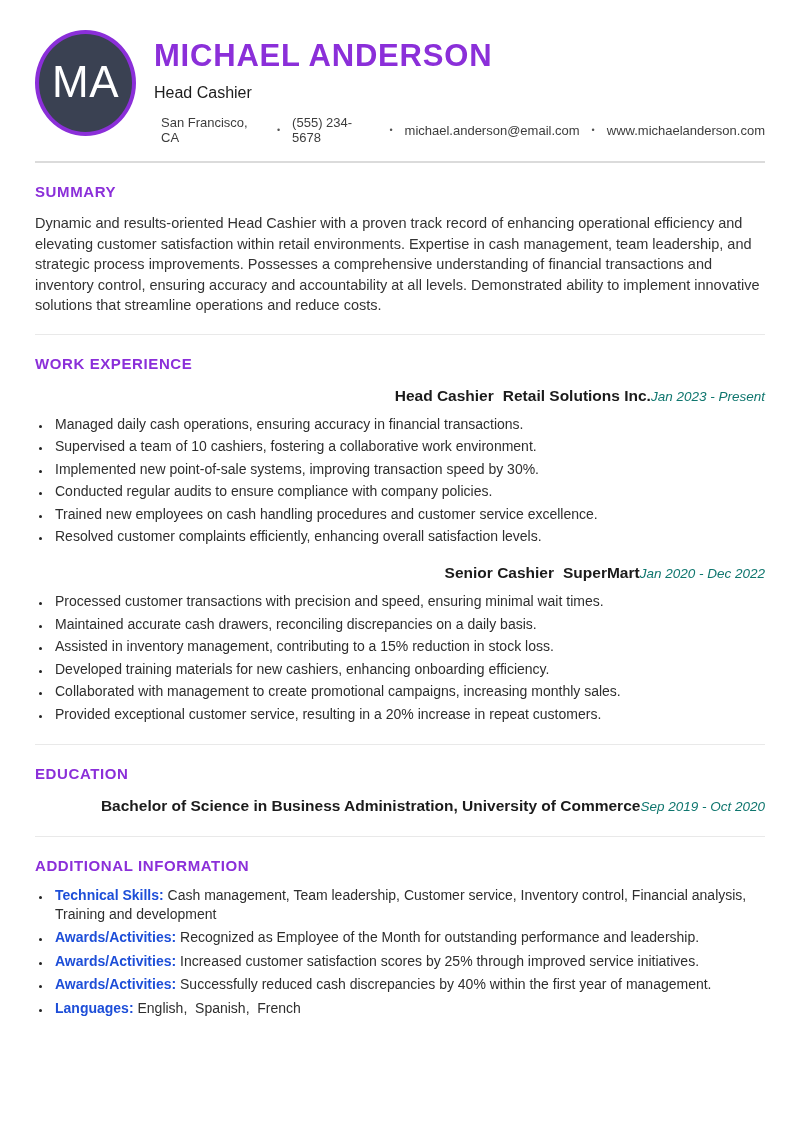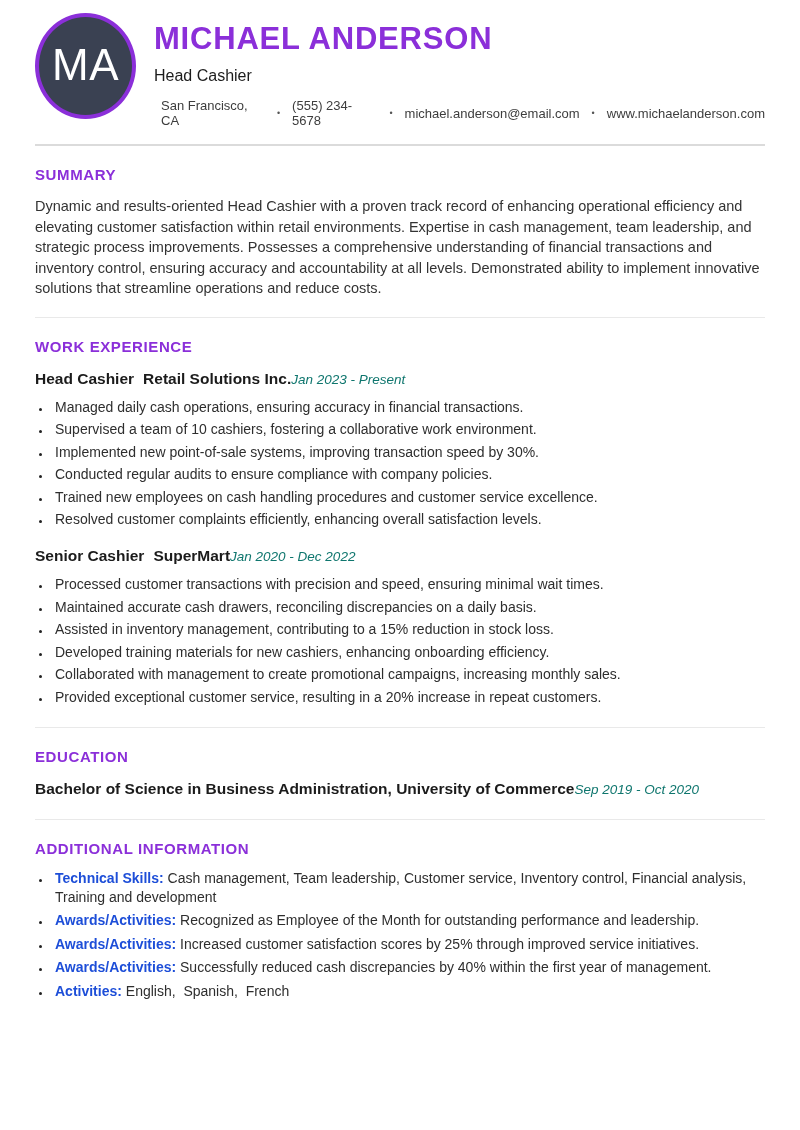--- a/index.html
+++ b/index.html
@@ -4,21 +4,21 @@
 <style>
   * { box-sizing: border-box; }
   html, body { margin: 0; padding: 0; }
   body {
     width: 800px; height: 1130px;
     background: #ffffff;
     font-family: "Liberation Sans", sans-serif;
     color: #333333;
     overflow: hidden;
   }
-  .page { padding: 13px 35px 0 35px; }
+  .page { padding: 30px 35px 0 35px; }
 
   
   .header-row { display: flex; align-items: flex-start; gap: 18px; }
   .avatar {
     flex: 0 0 auto;
     width: 101px; height: 106px;
     border-radius: 50%;
     background: #3A4152;
     border: 4px solid #8B2FD9;
     display: flex; align-items: center; justify-content: center;
@@ -50,21 +50,21 @@
     margin: 20px 0 0 0;
     color: #8B2FD9;
     font-size: 15px; font-weight: 700; letter-spacing: 0.6px;
   }
   .summary-text {
     margin: 13px 0 12px 0;
     font-size: 14.5px; line-height: 20.5px; color: #333;
   }
 
   .entry { margin-top: 15px; }
-  .entry-header { display: flex; justify-content: flex-start; align-items: baseline; }
+  .entry-header { display: flex; justify-content: flex-end; align-items: baseline; }
   .entry-title { font-size: 15.5px; font-weight: 700; color: #1b1b1b; }
   .entry-company { margin-left: 9px; }
   .entry-dates { font-size: 13.5px; font-style: italic; color: #0f766e; white-space: nowrap; }
 
   ul.bullets {
     list-style: disc outside;
     margin: 10px 0 0 0;
     padding: 0 0 0 17px;
   }
   ul.bullets li {
@@ -173,19 +173,19 @@
       </li>
       <li>
         <span class="li-label">Awards/Activities:</span>
         <span class="li-text">Increased customer satisfaction scores by 25% through improved service initiatives.</span>
       </li>
       <li>
         <span class="li-label">Awards/Activities:</span>
         <span class="li-text">Successfully reduced cash discrepancies by 40% within the first year of management.</span>
       </li>
       <li>
-        <span class="li-label">Activities:</span>
+        <span class="li-label">Languages:</span>
         <span class="li-text">English,  Spanish,  French</span>
       </li>
     </ul>
   </section>
 
 </div>
 
 </body></html>

